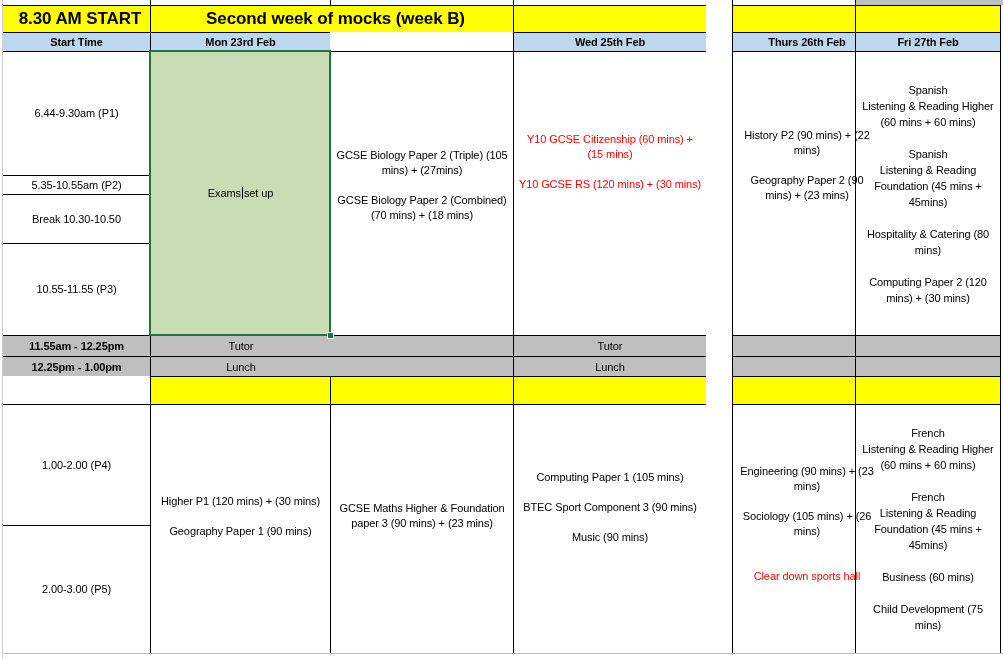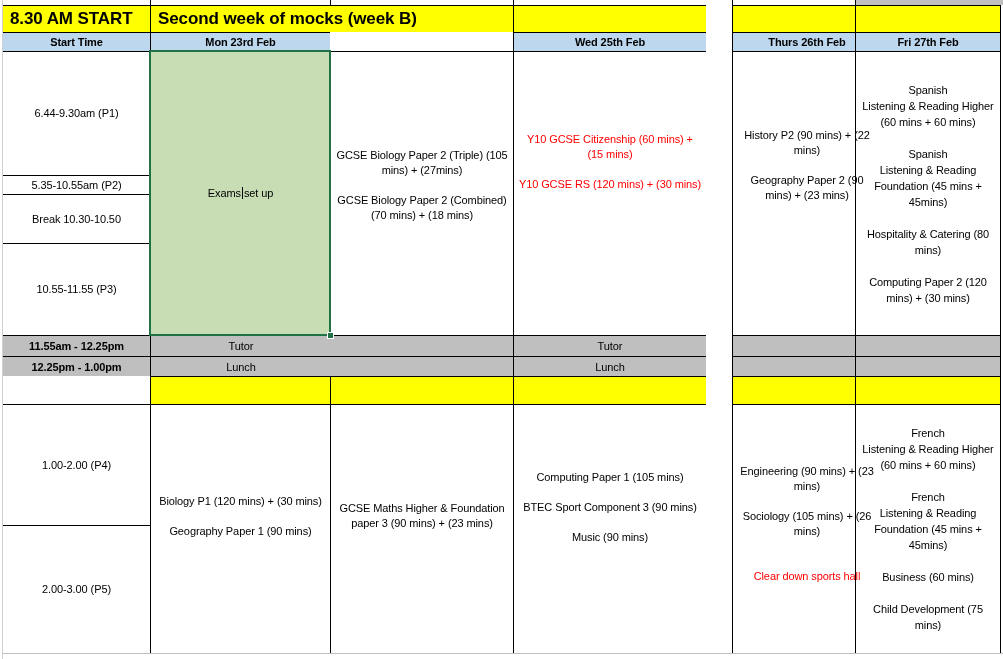--- a/index.html
+++ b/index.html
@@ -24,21 +24,21 @@
   .c2{left:330px;width:183px}
   .c12{left:150px;width:363px}
   .c3{left:513px;width:193px}
   .c4{left:732px;width:149px}
   .c5{left:855px;width:146px;border-right:1px solid #000}
   .no-top{border-top:none}
   .bg-yellow{background:var(--yellow)}
   .bg-blue{background:var(--header-blue)}
   .bg-gray{background:var(--gray)}
   .bg-green{background:var(--green-fill)}
-  .banner{font-size:17px;font-weight:700;justify-content:center;align-items:flex-start;padding-left:7px;white-space:nowrap}
+  .banner{font-size:17px;font-weight:700;justify-content:center;align-items:center;padding-left:7px;white-space:nowrap}
   .hdr{font-weight:700}
   .b{font-weight:400}
   .red{color:var(--red)}
   .rline{line-height:15px;white-space:nowrap}
   .lh16 .rline{line-height:16px}
   .caret{display:inline-block;width:0;height:12px;border-left:1px solid #000;vertical-align:-2px;margin:0 1px;}
   .inner-mon{width:180px;text-align:center}
   .selection{position:absolute;left:149px;top:50px;width:182px;height:286px;border:2px solid var(--green-border);pointer-events:none;box-sizing:border-box;}
   .fill-handle{position:absolute;left:327px;top:332px;width:7px;height:7px;background:var(--green-border);border:1px solid #fff;box-sizing:border-box;}
   .edge-left{position:absolute;left:0;top:0;width:2px;height:659px;background:#fff;border-right:1px solid #d0d0d0}
@@ -178,21 +178,21 @@
   </div>
 
   <div class="band" style="top:404px;height:249px">
     <div class="cell c0" style="height:121px">
         <div class="rline"><span class="b">1.00-2.00 </span><span>(P4)</span></div>
       </div>
     <div class="cell c0" style="top:121px;height:128px">
         <div class="rline"><span class="b">2.00-3.00 </span><span>(P5)</span></div>
       </div>
     <div class="cell c1" style="padding-bottom:26px">
-        <div class="rline"><span class="b">Biology P1</span><span> (120 mins) + (30 mins)</span></div>
+        <div class="rline"><span class="b">Higher P1</span><span> (120 mins) + (30 mins)</span></div>
         <div class="rline">&nbsp;</div>
         <div class="rline"><span class="b">Geography Paper 1</span><span> (90 mins)</span></div>
       </div>
     <div class="cell c2" style="padding-bottom:26px">
         <div class="rline"><span class="b">GCSE Maths Higher &amp; Foundation</span></div>
         <div class="rline"><span class="b">paper 3</span><span> (90 mins) + (23 mins)</span></div>
       </div>
     <div class="cell c3" style="padding-bottom:44px">
         <div class="rline"><span class="b">Computing Paper 1</span><span> (105 mins)</span></div>
         <div class="rline">&nbsp;</div>

